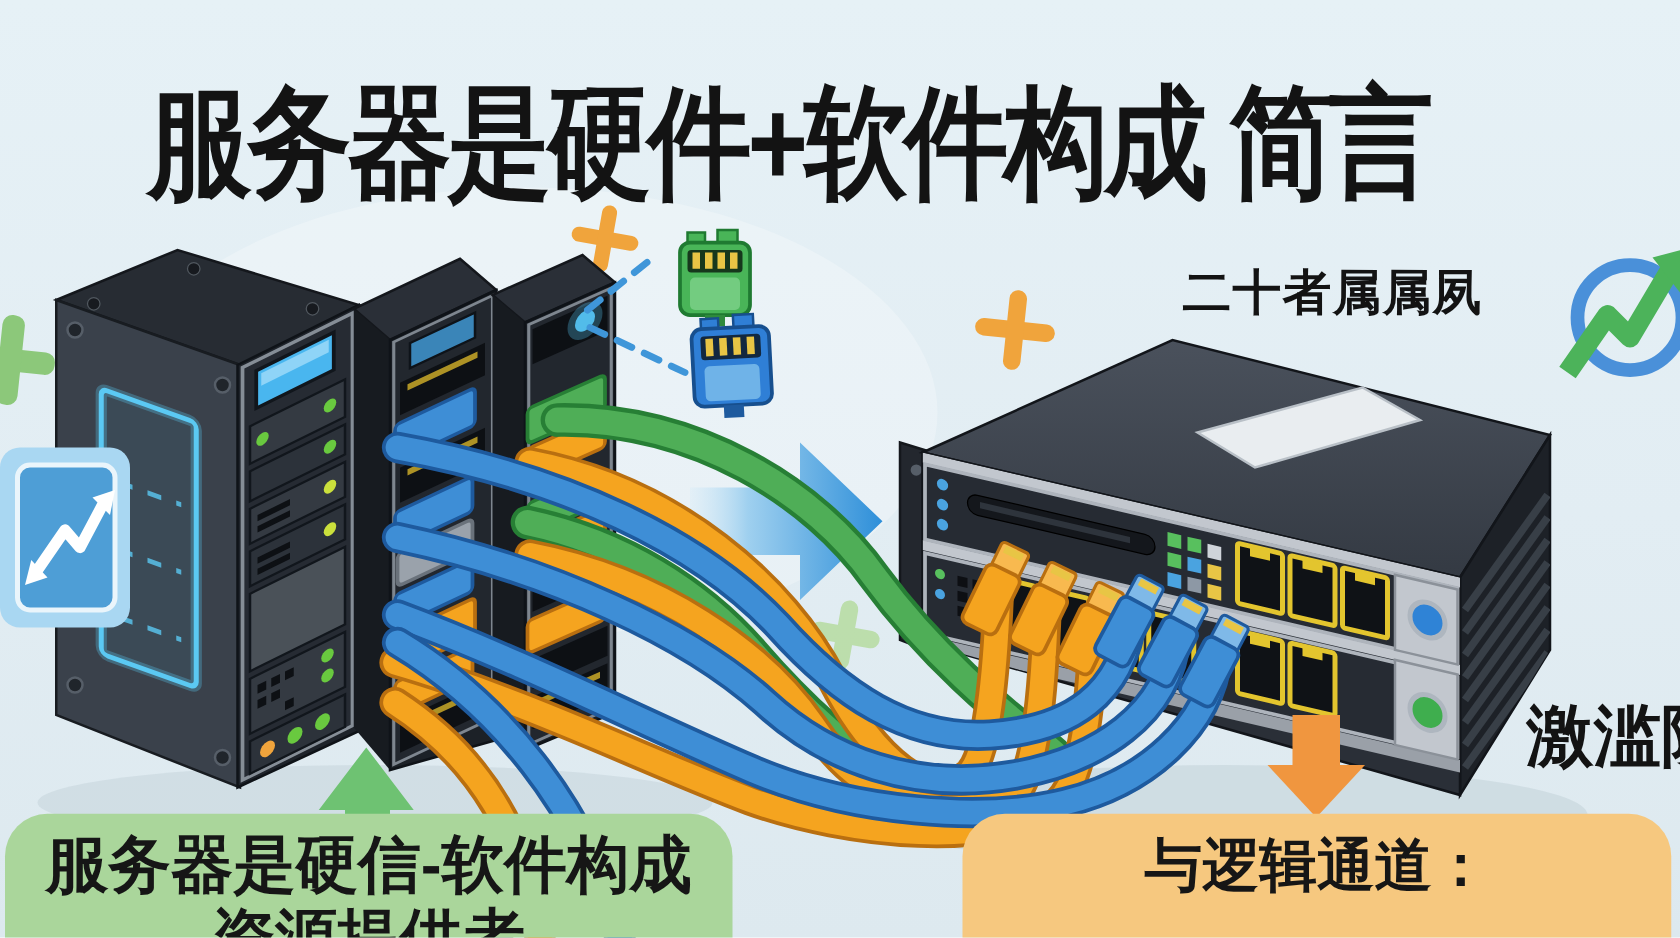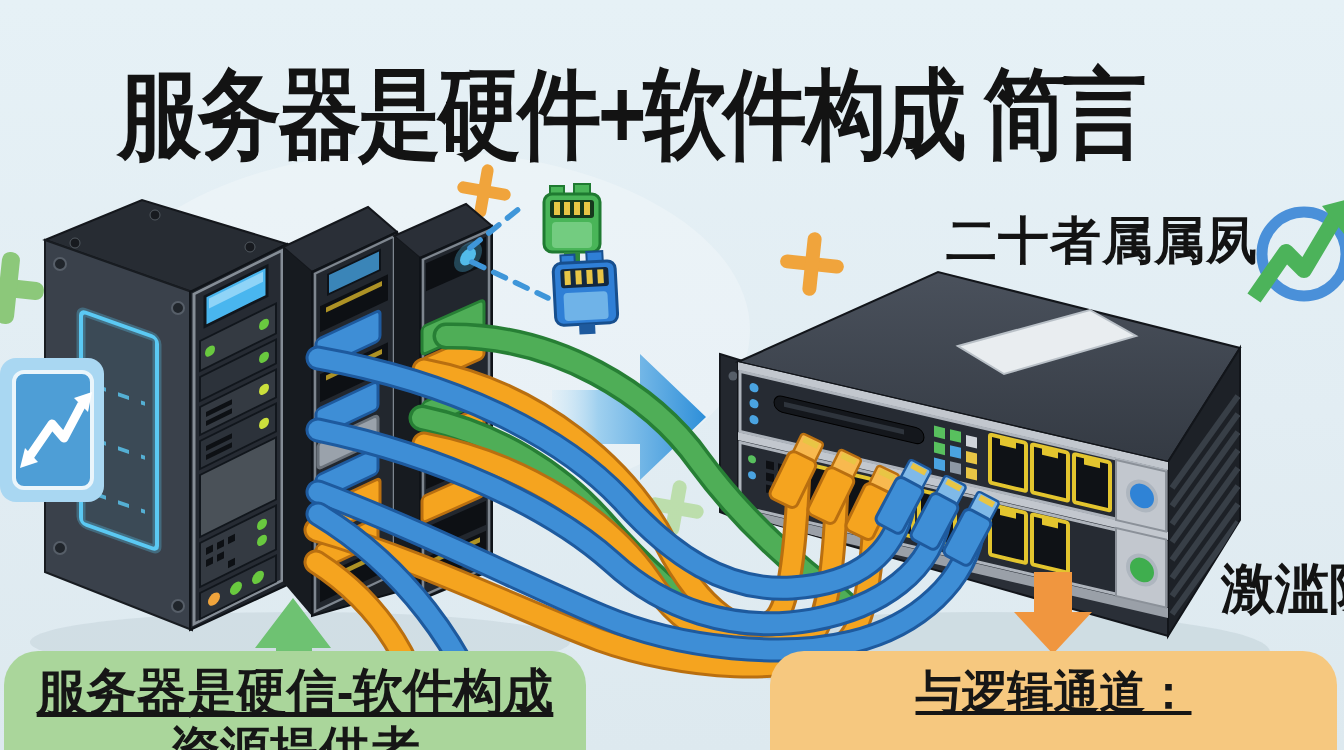--- a/index.html
+++ b/index.html
@@ -3,25 +3,25 @@
 <meta charset="utf-8">
 <style>
   html,body{margin:0;padding:0;}
   body{width:1344px;height:750px;overflow:hidden;position:relative;
        background:linear-gradient(180deg,#e6f1f6 0%,#e2edf3 55%,#dde9ef 100%);
        font-family:"Liberation Sans",sans-serif;}
   #scene{position:absolute;left:0;top:0;}
   .txt{position:absolute;color:#131313;font-weight:900;white-space:nowrap;}
   #title{left:118px;top:50px;font-size:83px;letter-spacing:-3px;
          transform:scaleY(1.18);transform-origin:left top;}
-  #caption{left:946px;top:207px;font-size:51px;letter-spacing:1px;}
+  #caption{left:946px;top:207px;font-size:39px;letter-spacing:1px;}
   #corner{left:1221px;top:553px;font-size:54px;}
   .box{position:absolute;top:651px;height:170px;border-radius:34px;text-align:center;
        font-weight:900;color:#161616;padding-top:12px;box-sizing:border-box;}
-  .box .l{line-height:58px;letter-spacing:0px;text-decoration:underline;}
+  .box .l{line-height:58px;letter-spacing:0px;}
   #greenbox{left:4px;width:582px;font-size:50px;}
   #orangebox{left:770px;width:567px;font-size:46px;}
 </style>
 </head>
 <body>
 
 <svg id="scene" width="1344" height="750" viewBox="0 0 1344 750">
   <defs>
     <linearGradient id="arrowGrad" x1="0" y1="0" x2="1" y2="0">
       <stop offset="0" stop-color="#cfe9f8" stop-opacity="0.25"></stop>

